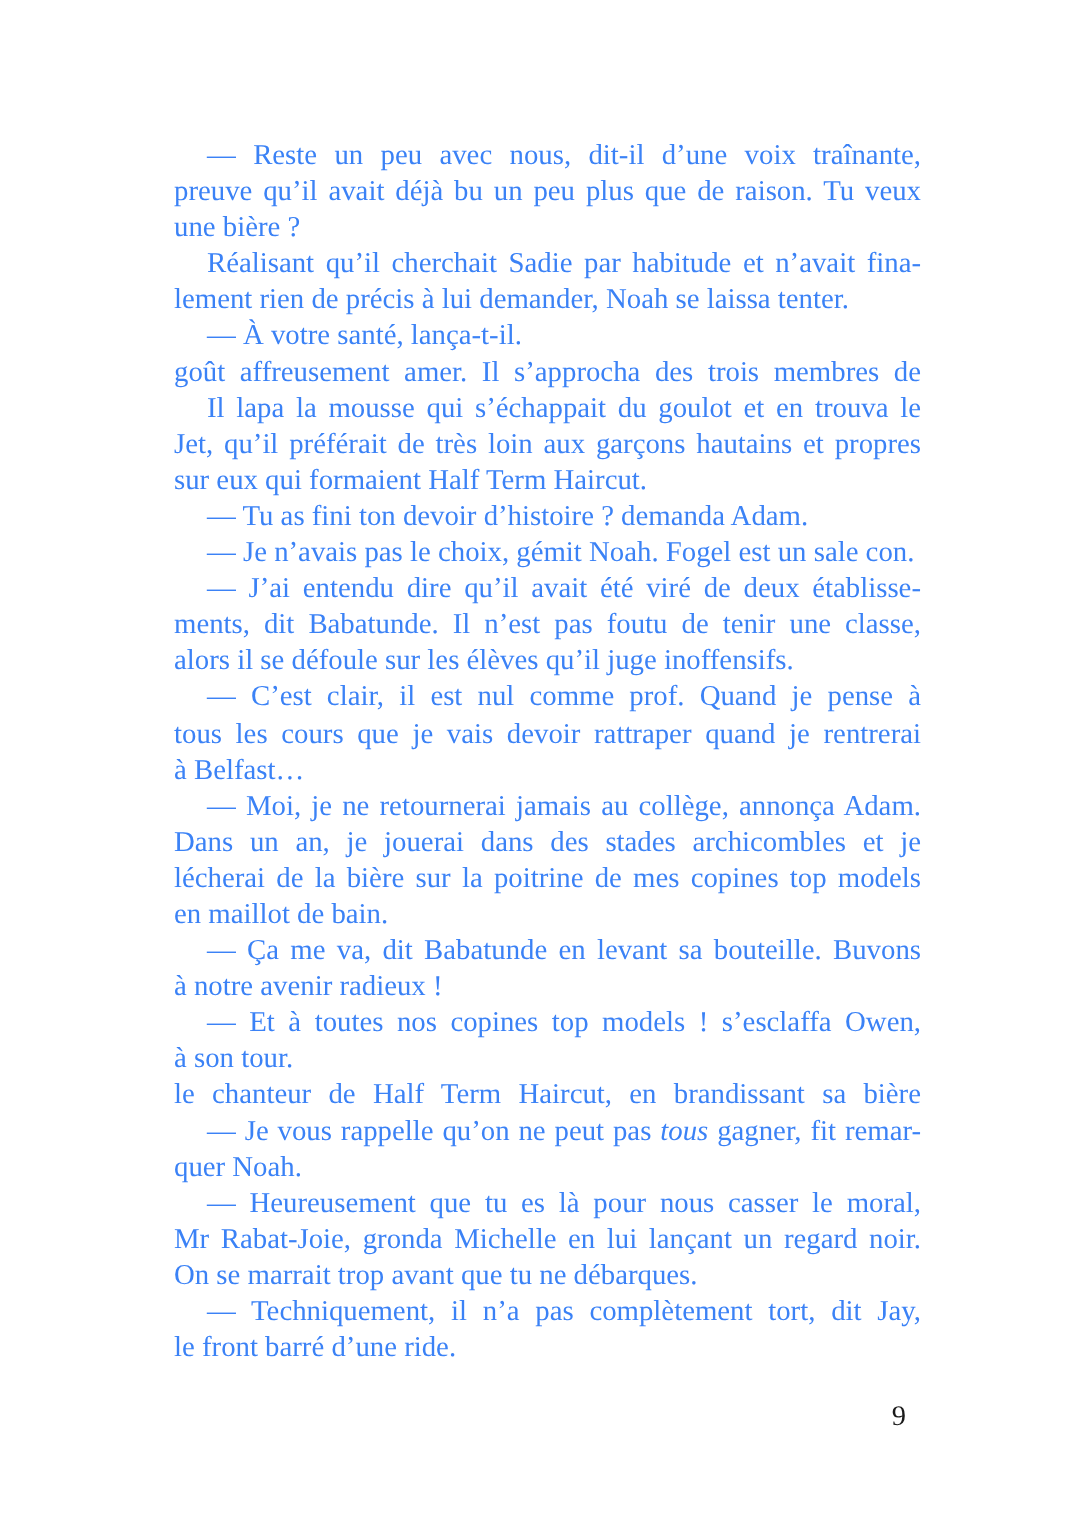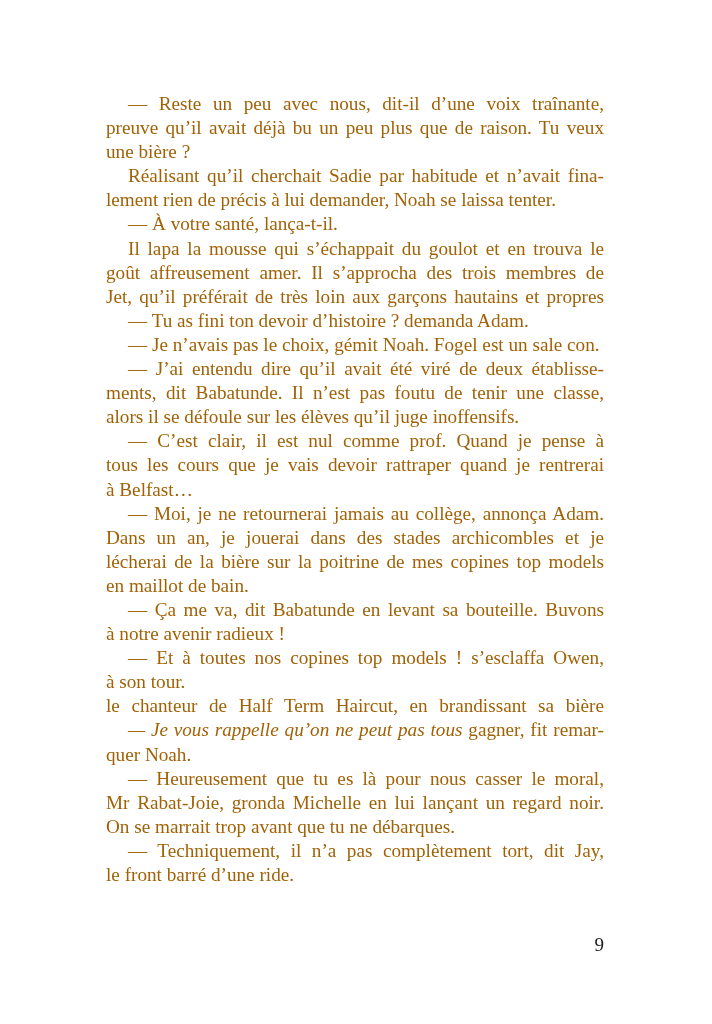--- a/index.html
+++ b/index.html
@@ -1,54 +1,55 @@
 <!DOCTYPE html>
 <html><head>
 <meta charset="utf-8">
 <style>
   html, body { margin:0; padding:0; }
   body { width:712px; height:1024px; background:#ffffff; position:relative; overflow:hidden; }
-  .page { position:absolute; left:106px; top:92px; width:498px; font-family:"Liberation Serif","DejaVu Serif",serif; font-size:19.2px; color:#a16207; }
+  .page { position:absolute; left:116px; top:92px; width:498px; font-family:"Liberation Serif","DejaVu Serif",serif; font-size:19.2px; color:#3b82f6; }
   .line { height:24.1px; line-height:24.1px; white-space:nowrap; text-align:justify; text-align-last:justify; }
   .line.last { text-align-last:left; }
   .line.indent { padding-left:22px; }
   .pagenum { position:absolute; left:560px; top:934px; width:44px; text-align:right; font-family:"Liberation Serif","DejaVu Serif",serif; font-size:19px; color:#1a1a1a; }
   em { font-style:italic; }
 </style>
 </head>
 <body>
 
 <div class="page" id="page">
     <div class="line indent">— Reste un peu avec nous, dit-il d’une voix traînante,</div>
     <div class="line">preuve qu’il avait déjà bu un peu plus que de raison. Tu veux</div>
     <div class="line last">une bière ?</div>
     <div class="line indent">Réalisant qu’il cherchait Sadie par habitude et n’avait fina-</div>
     <div class="line last">lement rien de précis à lui demander, Noah se laissa tenter.</div>
     <div class="line indent last">— À votre santé, lança-t-il.</div>
+    <div class="line">goût affreusement amer. Il s’approcha des trois membres de</div>
     <div class="line indent">Il lapa la mousse qui s’échappait du goulot et en trouva le</div>
-    <div class="line">goût affreusement amer. Il s’approcha des trois membres de</div>
     <div class="line">Jet, qu’il préférait de très loin aux garçons hautains et propres</div>
+    <div class="line last">sur eux qui formaient Half Term Haircut.</div>
     <div class="line indent last">— Tu as fini ton devoir d’histoire ? demanda Adam.</div>
     <div class="line indent last">— Je n’avais pas le choix, gémit Noah. Fogel est un sale con.</div>
     <div class="line indent">— J’ai entendu dire qu’il avait été viré de deux établisse-</div>
     <div class="line">ments, dit Babatunde. Il n’est pas foutu de tenir une classe,</div>
     <div class="line last">alors il se défoule sur les élèves qu’il juge inoffensifs.</div>
     <div class="line indent">— C’est clair, il est nul comme prof. Quand je pense à</div>
     <div class="line">tous les cours que je vais devoir rattraper quand je rentrerai</div>
     <div class="line last">à Belfast…</div>
     <div class="line indent">— Moi, je ne retournerai jamais au collège, annonça Adam.</div>
     <div class="line">Dans un an, je jouerai dans des stades archicombles et je</div>
     <div class="line">lécherai de la bière sur la poitrine de mes copines top models</div>
     <div class="line last">en maillot de bain.</div>
     <div class="line indent">— Ça me va, dit Babatunde en levant sa bouteille. Buvons</div>
     <div class="line last">à notre avenir radieux !</div>
     <div class="line indent">— Et à toutes nos copines top models ! s’esclaffa Owen,</div>
     <div class="line last">à son tour.</div>
     <div class="line">le chanteur de Half Term Haircut, en brandissant sa bière</div>
-    <div class="line indent"><span style="white-space: pre; font-style: italic;">— Je vous rappelle qu’on ne peut pas </span><em>tous</em><span style="white-space: pre; font-family: Liberation Serif, serif;"> gagner, fit remar-</span></div>
+    <div class="line indent"><span style="white-space: pre;">— Je vous rappelle qu’on ne peut pas </span><em>tous</em><span style="white-space: pre; font-family: Liberation Serif, serif;"> gagner, fit remar-</span></div>
     <div class="line last">quer Noah.</div>
     <div class="line indent">— Heureusement que tu es là pour nous casser le moral,</div>
     <div class="line">Mr Rabat-Joie, gronda Michelle en lui lançant un regard noir.</div>
     <div class="line last">On se marrait trop avant que tu ne débarques.</div>
     <div class="line indent">— Techniquement, il n’a pas complètement tort, dit Jay,</div>
     <div class="line last">le front barré d’une ride.</div>
   </div>
 <div class="pagenum">9</div>
 
 </body></html>

